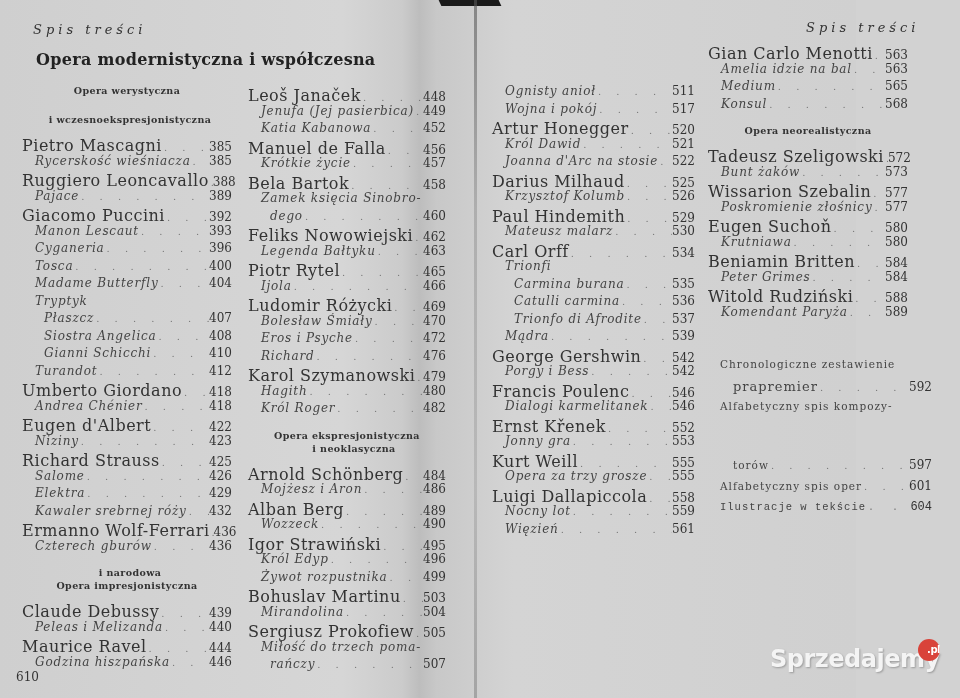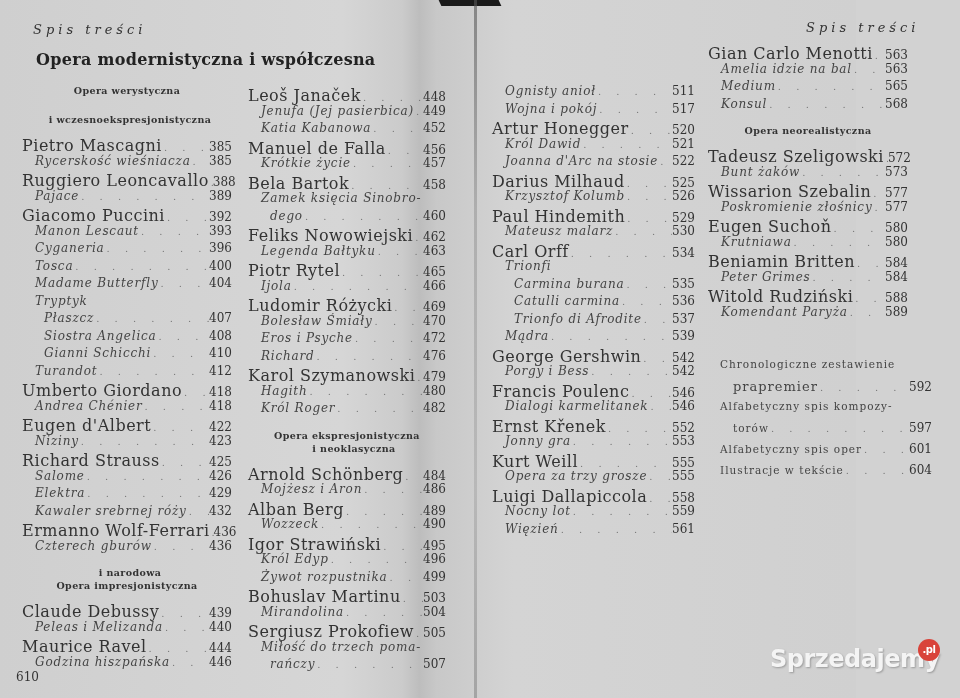--- a/index.html
+++ b/index.html
@@ -36,21 +36,21 @@
   .indent1 { padding-left: 13px; }
   .indent2 { padding-left: 22px; text-align: right; }
   .sec-block { margin: 10px 0 10px 0; text-align: center; }
 
   .page-footer-num { position: absolute; left: 16px; top: 670px; font-size: 12px; color: #333; }
 
   .watermark { position: absolute; left: 770px; top: 645px; font-family: "DejaVu Sans", sans-serif;
     font-weight: bold; font-size: 24px; color: #f4f4f4; letter-spacing: -0.5px;
     text-shadow: 1px 1px 2px #9a9a9a; }
   .watermark .badge { position: absolute; left: 148px; top: -6px; width: 22px; height: 22px; border-radius: 50%;
-    background: #d9433a; color: #fff; font-size: 10px; line-height: 22px; text-align: center; text-shadow: none; }
+    background: #d9433a; color: #fff; font-size: 10px; line-height: 22px; text-align: right; text-shadow: none; }
 </style>
 </head>
 <body>
 
 <div class="spread">
   <div class="corner-shadow"></div>
   <div class="gutter"></div>
 
   <div class="page left">
     <div class="running-head">Spis treści</div>
@@ -587,31 +587,31 @@
         <div class="row composer" style="height: 21px;">
           <span class="label indent1" style="font-size: 13px; letter-spacing: 1px; color: rgb(68, 68, 68);">prapremier</span>
           <span class="dots">. . . . . . . . . . . . . . . .</span>
           <span class="page-num">592</span>
         </div>
         <div class="row composer" style="height: 21px;">
           <span class="label" style="font-size: 10.5px; letter-spacing: 1px; color: rgb(68, 68, 68);">Alfabetyczny spis kompozy-</span>
           <span class="dots"></span>
           <span class="page-num"></span>
         </div>
-        <div class="row composer" style="height: 21px;">
+        <div class="row composer" style="height: 21px; margin-top: 37px;">
           <span class="label indent1" style="font-size: 10.5px; letter-spacing: 1px; color: rgb(68, 68, 68);">torów</span>
           <span class="dots">. . . . . . . . . . . . . . . .</span>
           <span class="page-num">597</span>
         </div>
         <div class="row composer" style="height: 21px;">
           <span class="label" style="font-size: 10.5px; letter-spacing: 1px; color: rgb(68, 68, 68);">Alfabetyczny spis oper</span>
           <span class="dots">. . . . . . . . . . . . . . . .</span>
           <span class="page-num">601</span>
         </div>
-        <div class="row composer" style="height: 21px;">
+        <div class="row composer" style="height: 21px; font-family: Liberation Mono, monospace;">
           <span class="label" style="font-size: 10.5px; letter-spacing: 1px; color: rgb(68, 68, 68);">Ilustracje w tekście</span>
           <span class="dots">. . . . . . . . . . . . . . . .</span>
           <span class="page-num">604</span>
         </div>
       </div>
   </div>
 
   <div class="watermark">
     <span>Sprzedajemy</span>
     <span class="badge">.pl</span>

